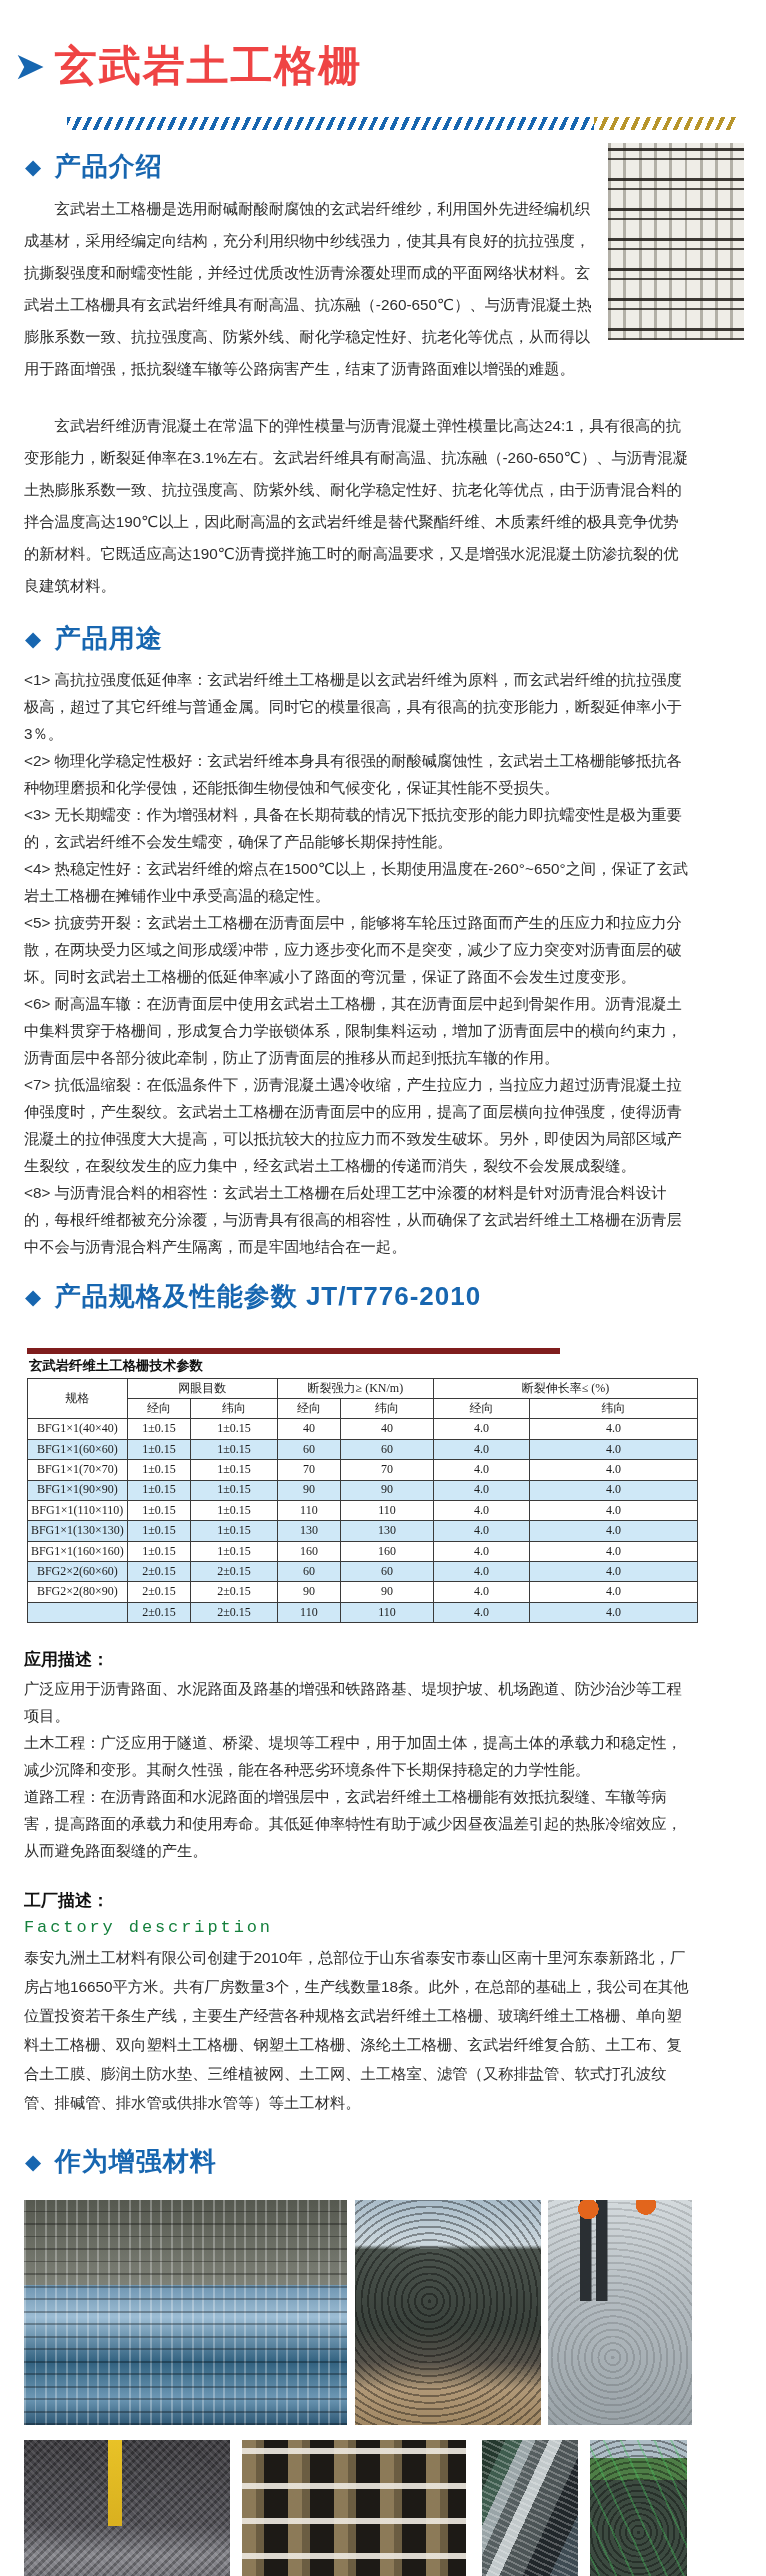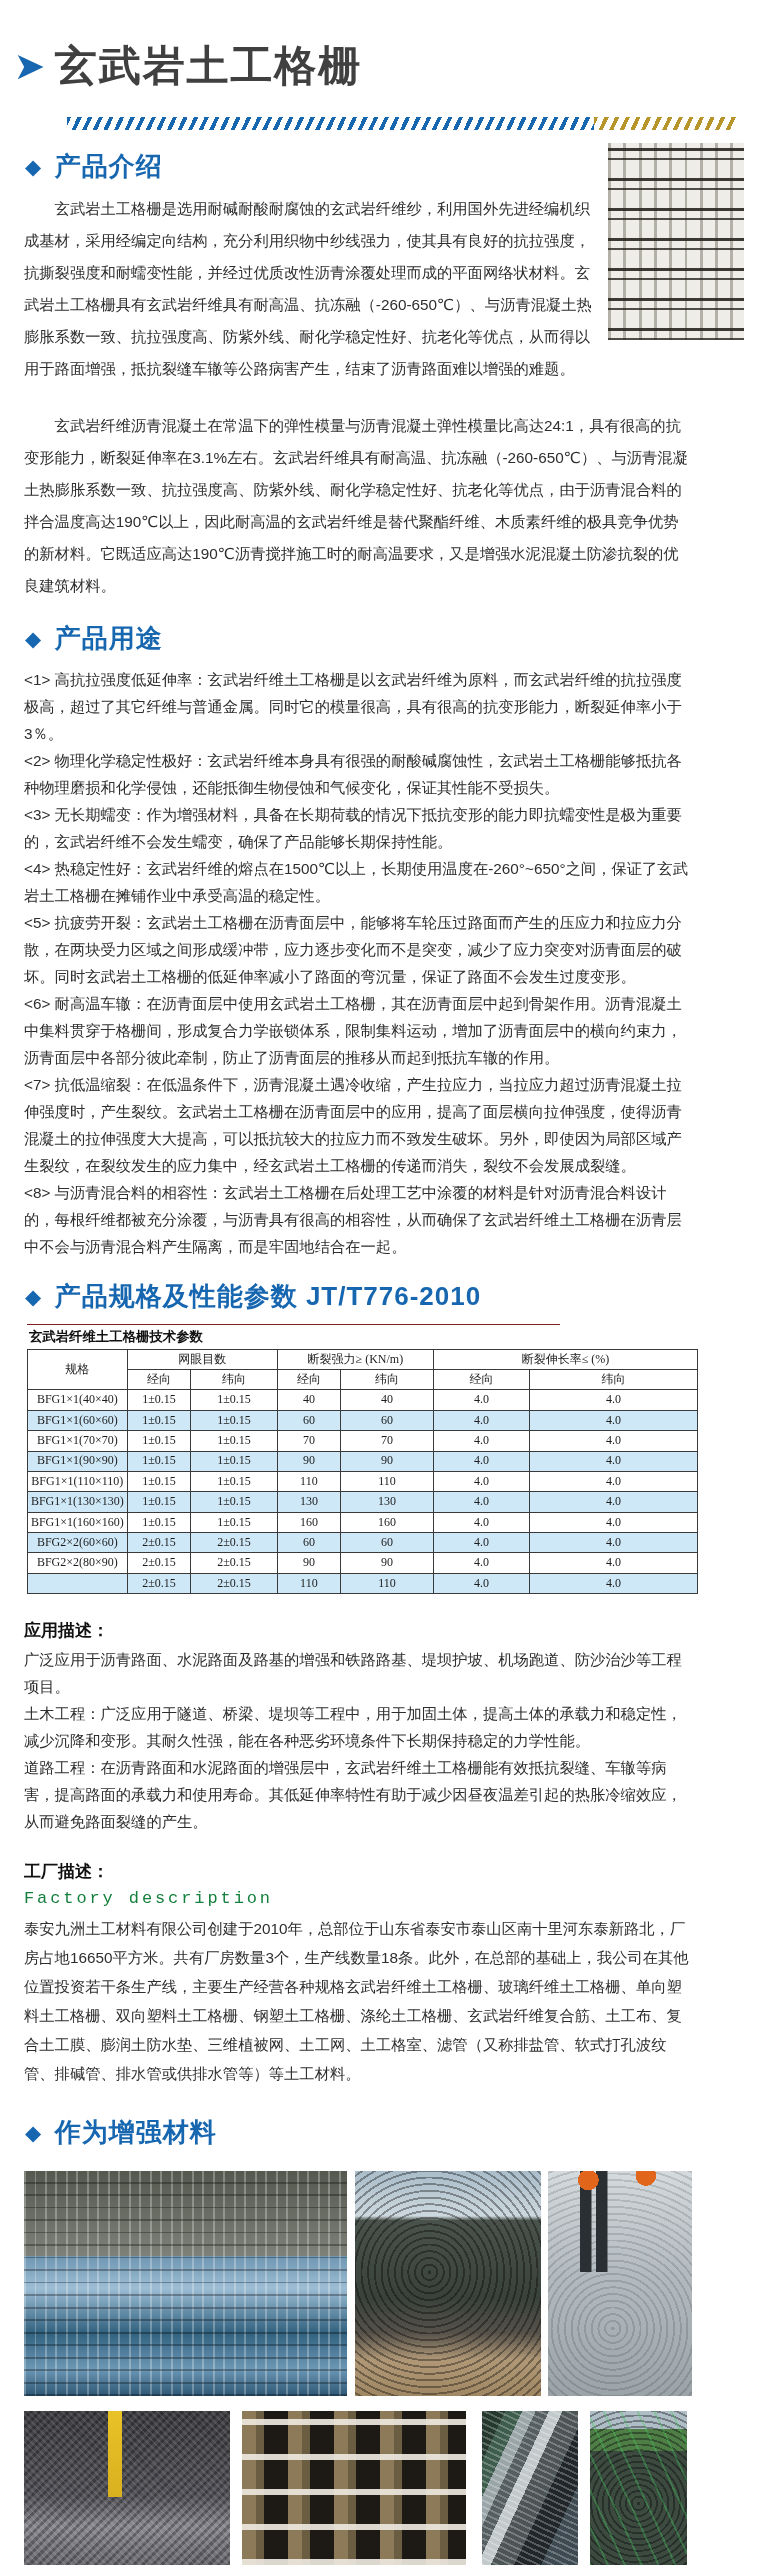--- a/index.html
+++ b/index.html
@@ -4,21 +4,21 @@
 <style>
   html,body{margin:0;padding:0;}
   body{
     width:767px;height:2576px;overflow:hidden;background:#ffffff;
     font-family:"Liberation Sans","DejaVu Sans",sans-serif;
     color:#2e2e2e;
   }
   
   .page-header{padding:38px 0 0 13.4px;display:flex;align-items:center;}
   .title-arrow{color:#1766b0;font-size:38px;line-height:1;margin-right:9.6px;}
-  .page-title{margin:0;color:#404040;font-size:42px;font-weight:bold;letter-spacing:1.9px;}
+  .page-title{margin:0;color:#ef4444;font-size:42px;font-weight:bold;letter-spacing:1.9px;}
   
   .hatch-strip{margin:23px 0 0 67px;width:669px;height:12.5px;display:flex;}
   .hatch-blue{
     width:527px;height:100%;
     background:repeating-linear-gradient(115deg,#1766b0 0 3.8px,transparent 3.8px 9.6px);
   }
   .hatch-gold{
     width:142px;height:100%;
     background:repeating-linear-gradient(115deg,#b8952b 0 3.8px,transparent 3.8px 9.6px);
   }
@@ -35,23 +35,23 @@
   .intro-photo{
     float:right;width:136px;height:197px;margin:-3.8px -52px 9.6px 15.3px;
     background-color:#e9e7e1;
     background-image:
       repeating-linear-gradient(0deg,rgba(40,36,32,.8) 0 1.9px,transparent 1.9px 8.6px,rgba(40,36,32,.9) 8.6px 12.5px,transparent 12.5px 30px),
       repeating-linear-gradient(90deg,#b3b0a7 0 2.9px,#efede7 2.9px 15.3px);
   }
   .usage-items p{margin:0;}
   
   .spec-wrap{
-    margin:8px 0 0 27px;width:533px;
+    margin:32px 0 0 27px;width:533px;
     font-family:"Liberation Serif","DejaVu Serif",serif;
-    border-top:1px solid #7f1d1d;
+    border-top:6px solid #7f1d1d;
   }
   .spec-caption{font-size:13.4px;font-weight:bold;color:#111;padding:2.9px 1.9px;}
   table.spec{border-collapse:collapse;width:671px;font-size:12px;color:#1c1c1c;}
   table.spec th,table.spec td{
     border:1px solid #3a3a3a;text-align:center;padding:1.9px 2.9px;line-height:1.3;
     font-weight:normal;
   }
   table.spec tbody tr:nth-child(even){background:#cfe8f7;}
   
   .plain-head{margin:25px 77px 3.8px 24px;font-size:17px;font-weight:bold;color:#111;}

